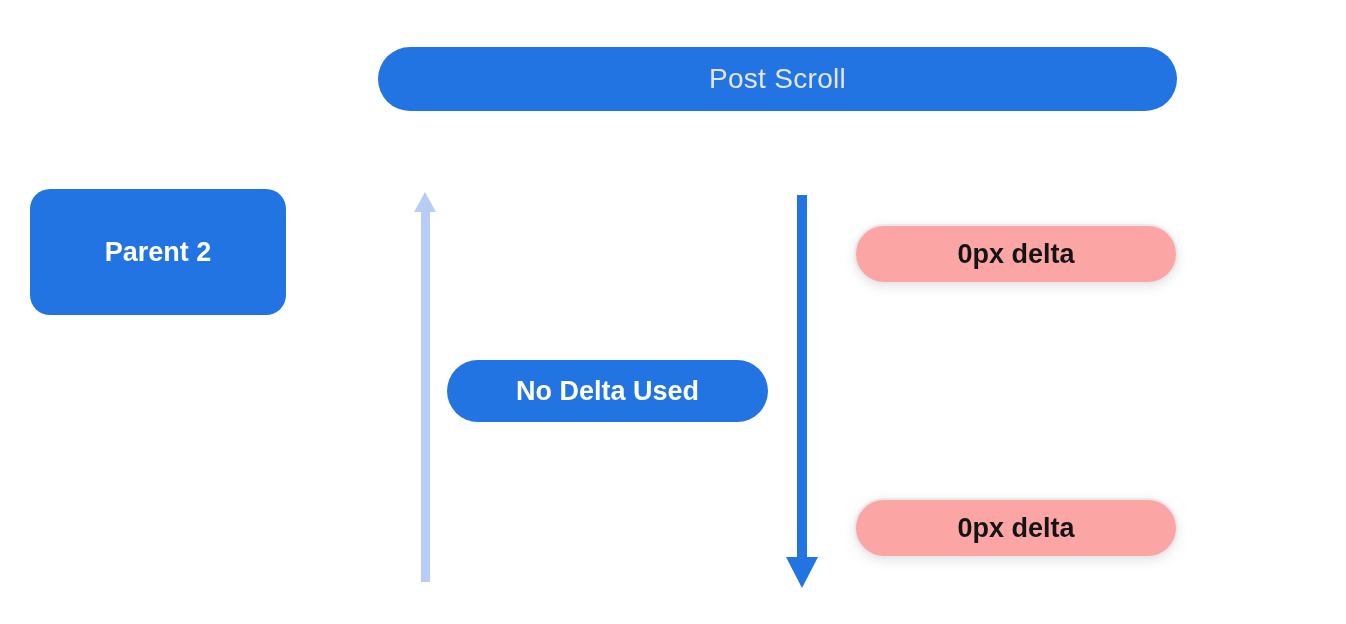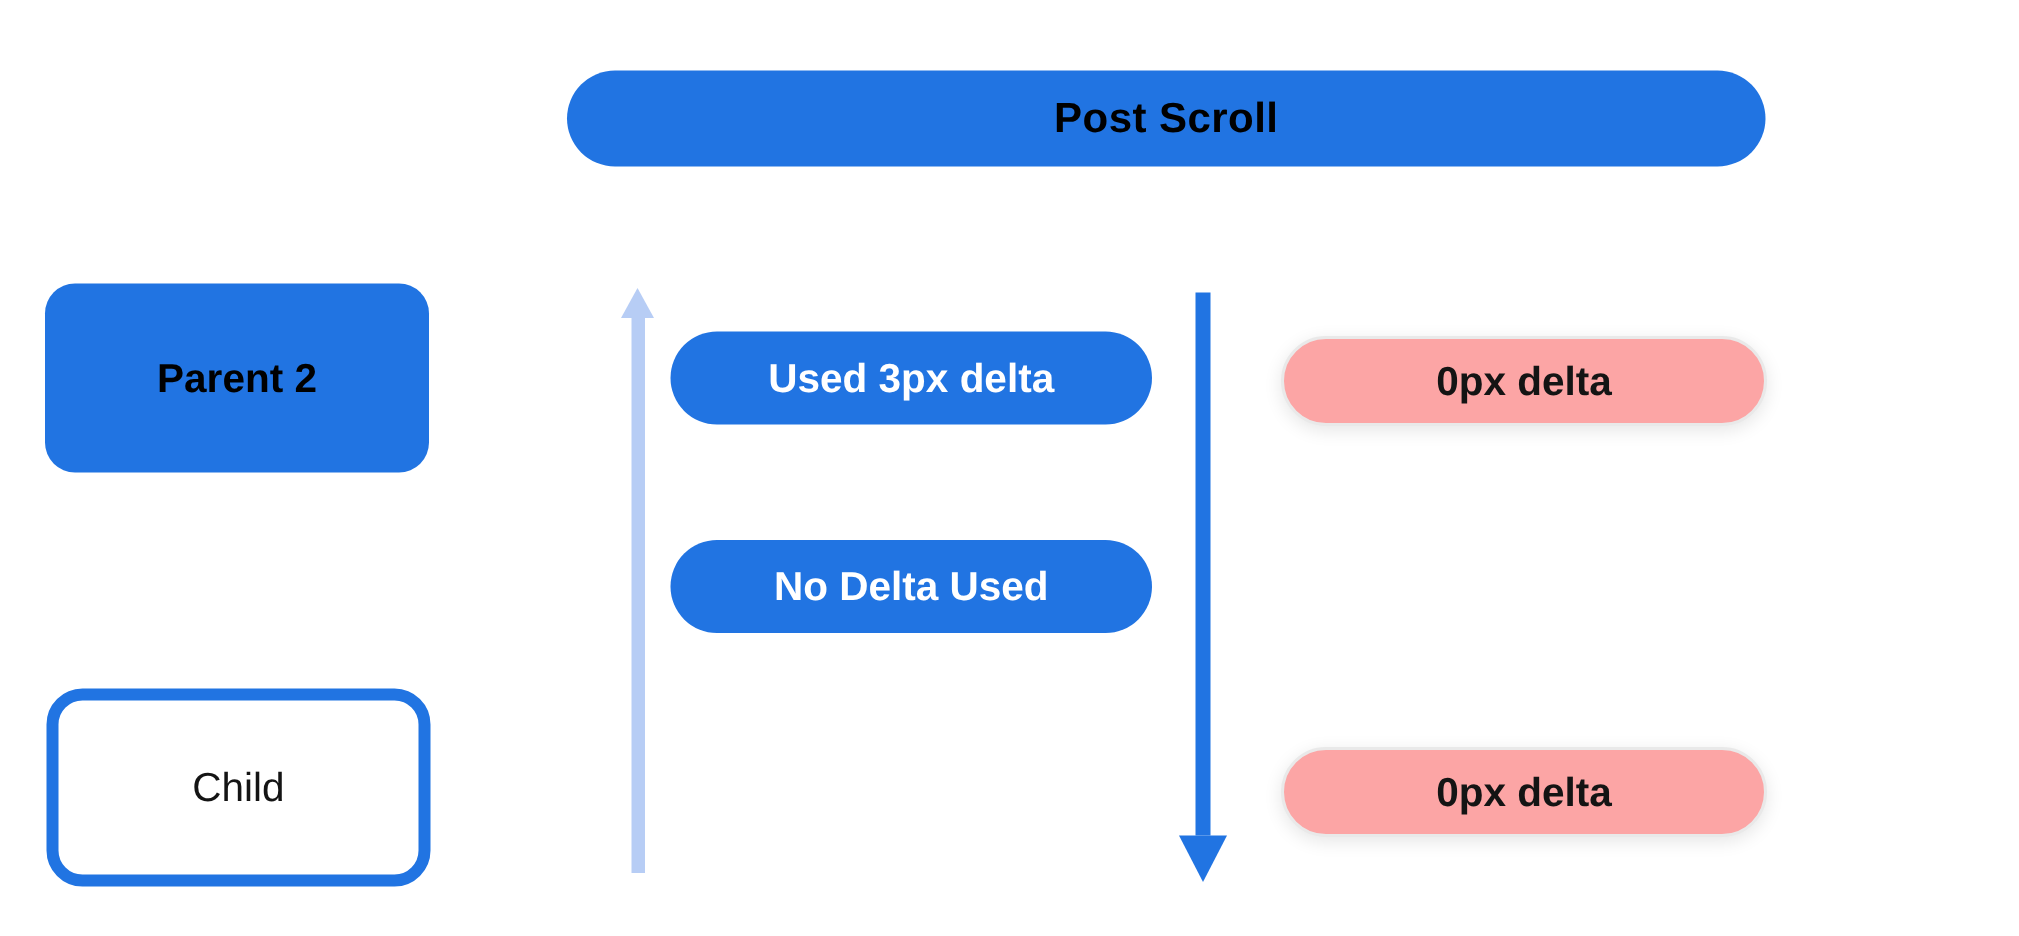--- a/index.html
+++ b/index.html
@@ -19,39 +19,39 @@
   
   .banner {
     position: absolute;
     left: 378px; top: 47px;
     width: 799px; height: 64px;
     background: var(--primary-blue, #2174e2);
     border-radius: 32px;
     display: flex; align-items: center; justify-content: center;
   }
   .banner span {
-    color: #000000;
+    color: #e5e5e5;
     font-size: 28px;
-    font-weight: 700;
+    font-weight: 400;
     letter-spacing: 0.3px;
   }
 
   
   .box {
     position: absolute;
     left: 30px;
     width: 256px;
     display: flex; align-items: center; justify-content: center;
     box-sizing: border-box;
     font-size: 27px;
   }
   .box.filled {
     background: var(--primary-blue, #2174e2);
     border-radius: 20px;
-    color: #000000;
+    color: #ffffff;
     font-weight: 700;
   }
   .box-parent2 { top: 189px; height: 126px; }
   .box-parent1 { top: 326px; height: 125px; }
   .box.outlined {
     background: #ffffff;
     border: 8px solid var(--primary-blue, #2174e2);
     border-radius: 24px;
     color: var(--text-dark, #141414);
     font-weight: 500;
@@ -125,37 +125,31 @@
 
 <div class="canvas">
 
   <div class="banner">
     <span>Post Scroll</span>
   </div>
 
   <div class="box filled box-parent2">
     <span>Parent 2</span>
   </div>
-  <div class="box outlined box-child">
-    <span>Child</span>
-  </div>
 
   <div class="arrow arrow-up">
     <div class="head"></div>
     <div class="shaft"></div>
   </div>
 
   <div class="arrow arrow-down">
     <div class="shaft"></div>
     <div class="head"></div>
   </div>
 
-  <div class="pill event pill-used">
-    <span>Used 3px delta</span>
-  </div>
   <div class="pill event pill-nodelta">
     <span>No Delta Used</span>
   </div>
 
   <div class="pill result pill-result-top">
     <span>0px delta</span>
   </div>
   <div class="pill result pill-result-bottom">
     <span>0px delta</span>
   </div>

